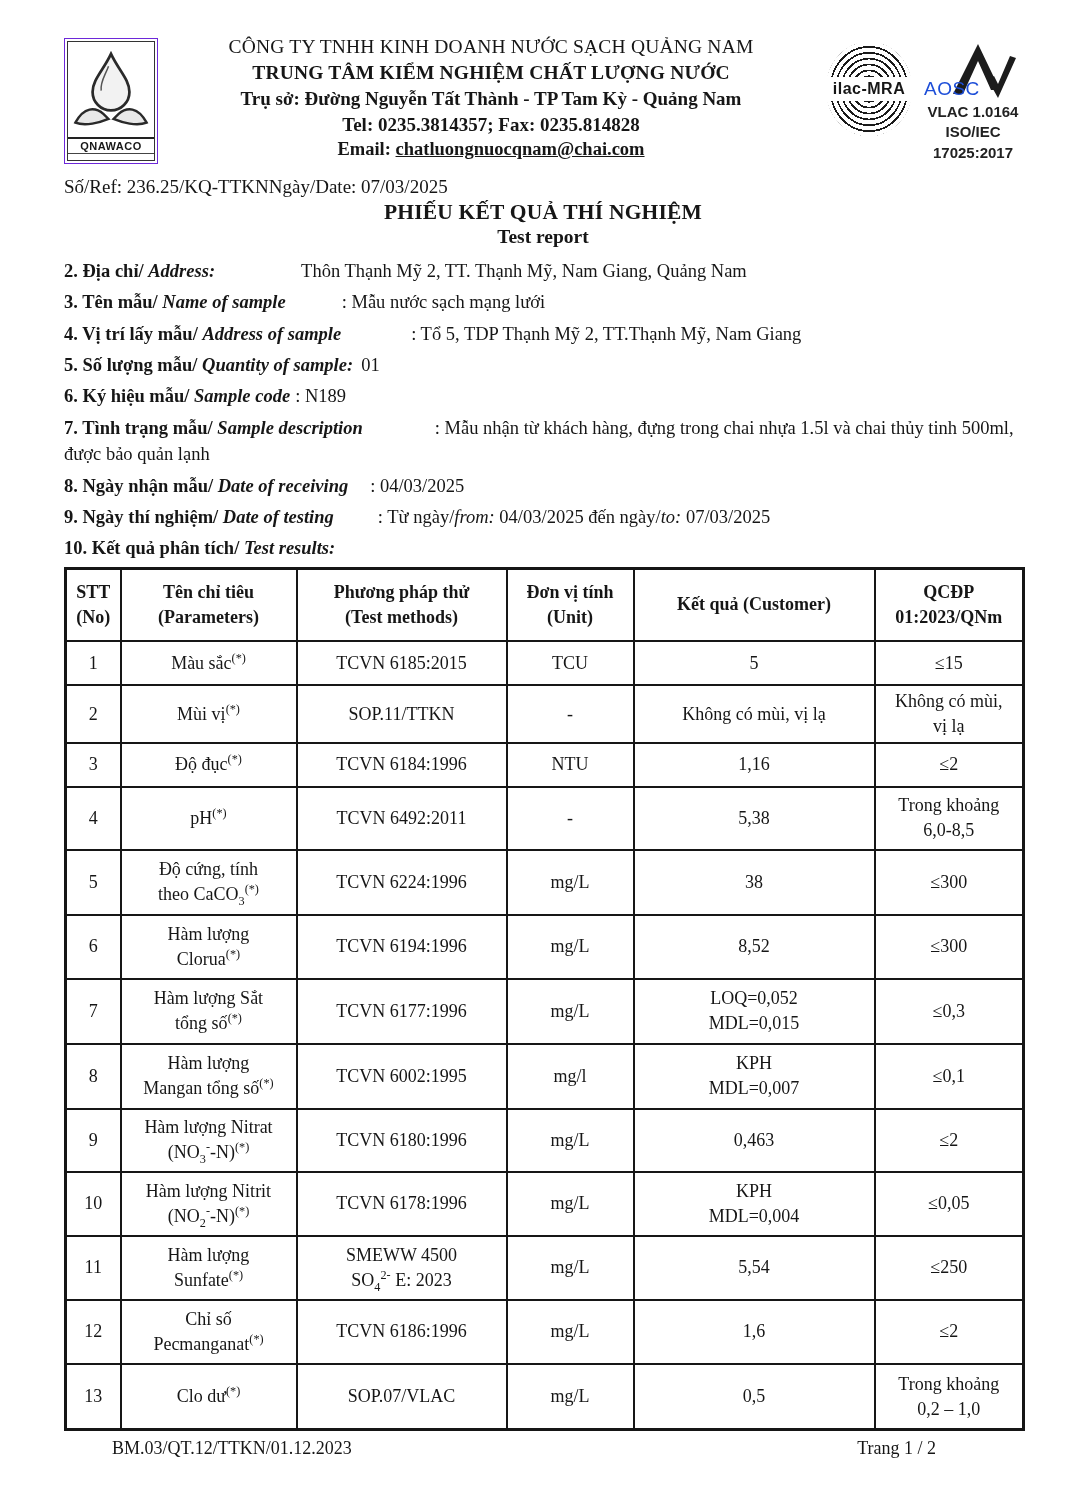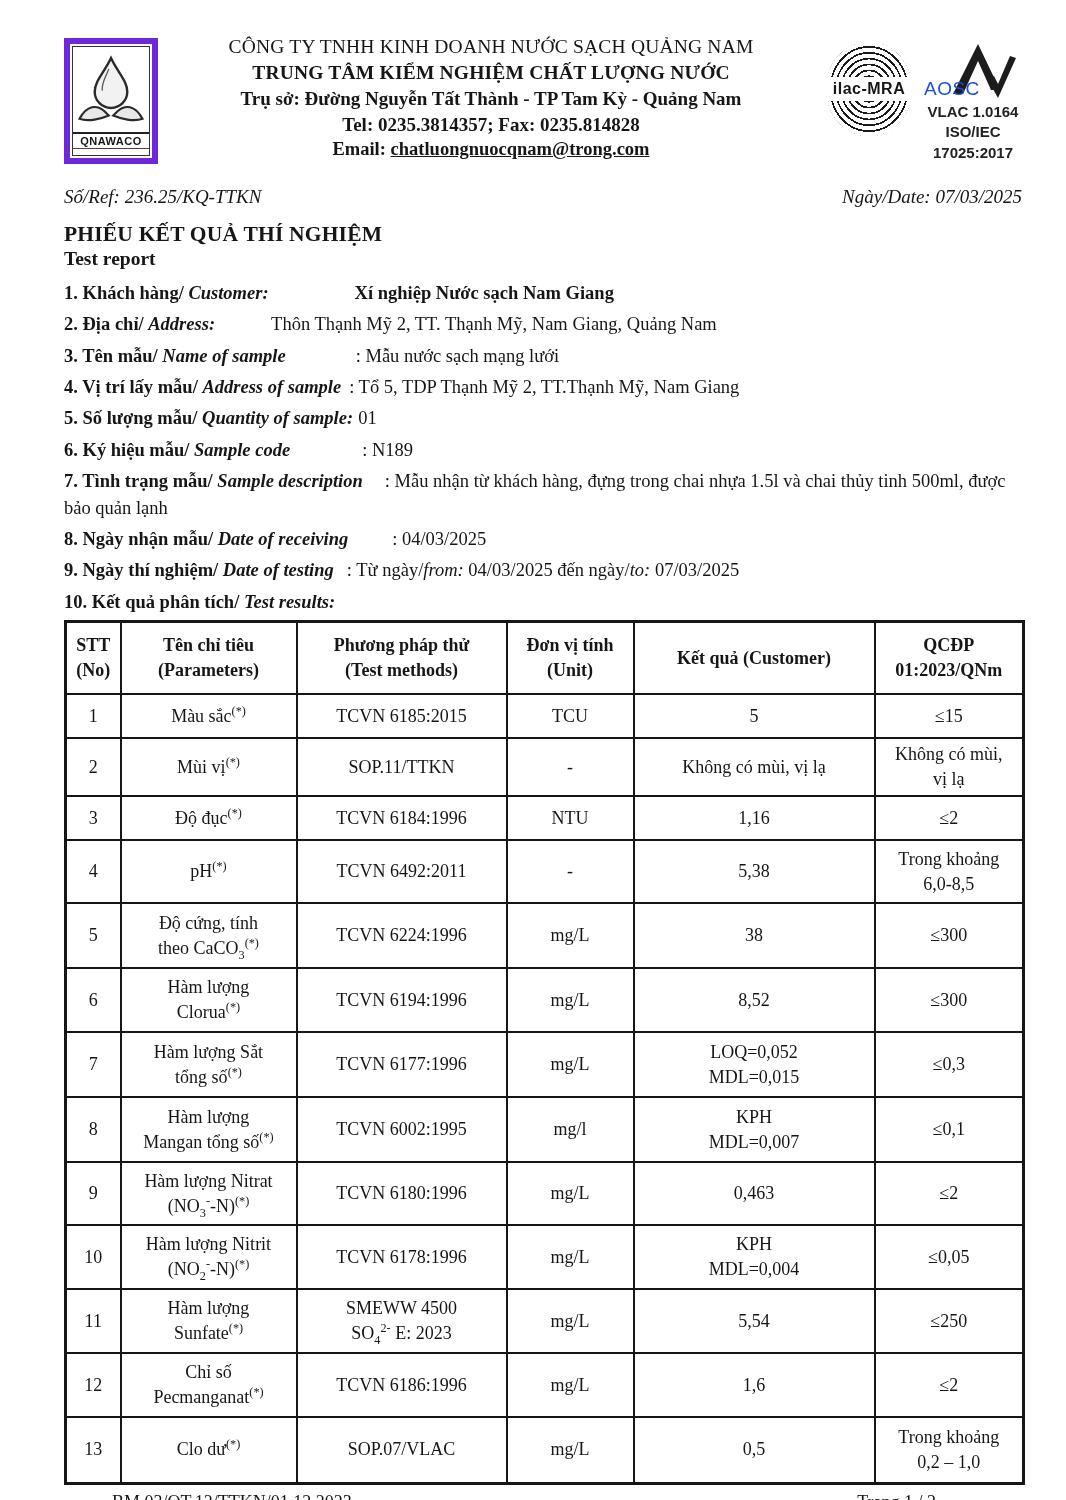--- a/index.html
+++ b/index.html
@@ -7,21 +7,21 @@
   body {
     width:1066px; height:1500px; background:#ffffff;
     font-family:"Liberation Serif", serif; color:#161616;
     -webkit-font-smoothing:antialiased;
   }
   .page { padding:30px 44px 10px 64px; }
 
   
   .header { display:flex; align-items:flex-start; }
   .logo-left {
-    width:94px; height:126px; border:6px solid #6d28d9; padding:2px; margin-top:8px; flex:none;
+    width:94px; height:126px; border:1px solid #6d28d9; padding:2px; margin-top:8px; flex:none;
   }
   .logo-left .inner {
     width:100%; height:100%; border:1px solid #333;
     display:flex; flex-direction:column; align-items:center; justify-content:flex-end;
   }
   .logo-left svg { flex:1; width:100%; }
   .logo-wordmark {
     width:100%; border-top:2px solid #222; border-bottom:1px solid #444;
     font-size:11px; font-weight:bold; text-align:center; letter-spacing:0.5px;
     padding:1px 0; margin-bottom:6px; font-family:"Liberation Sans", sans-serif;
@@ -47,24 +47,24 @@
   .aosc { width:104px; text-align:center; position:relative; }
   .aosc .mark { position:relative; height:60px; }
   .aosc .mark svg { position:absolute; right:2px; top:0; }
   .aosc .aosc-word {
     position:absolute; left:0; bottom:2px; font-family:"Liberation Sans", sans-serif;
     font-size:19px; letter-spacing:0.5px; color:#1d4ed8;
   }
   .aosc .tiny { font-size:15px; font-weight:bold; font-family:"Liberation Sans", sans-serif; line-height:1.35; color:#222; }
 
   
-  .ref-row { display:flex; justify-content:space-between; font-size:19px; margin-top:22px;font-style:italic; }
-
-  
-  .title-block { margin-top:14px; }
+  .ref-row { display:flex; justify-content:flex-start; font-size:19px; margin-top:12px; }
+
+  
+  .title-block { text-align:center; margin-top:2px; }
   .title { font-size:21.5px; font-weight:bold; letter-spacing:0.2px; }
   .subtitle { font-size:19.5px; font-weight:bold; margin-top:1px; }
 
   
   .info-list { margin-top:10px; font-size:18.5px; }
   .info-line { margin:4.5px 0; line-height:1.45; }
   .info-line .lbl { font-weight:bold; }
   .info-line .en { font-weight:bold; font-style:italic; }
   .gap { display:inline-block; height:1px; }
   .info-line:nth-child(1) .gap { width:86px; }
@@ -126,21 +126,21 @@
         </svg>
         <div class="logo-wordmark">QNAWACO</div>
       </div>
     </div>
 
     <div class="head-center">
       <div class="co-line1">CÔNG TY TNHH KINH DOANH NƯỚC SẠCH QUẢNG NAM</div>
       <div class="co-line2">TRUNG TÂM KIỂM NGHIỆM CHẤT LƯỢNG NƯỚC</div>
       <div class="co-line3">Trụ sở: Đường Nguyễn Tất Thành - TP Tam Kỳ -  Quảng Nam</div>
       <div class="co-line4">Tel: 0235.3814357; Fax: 0235.814828</div>
-      <div class="co-line5"><span>Email: </span><span class="email-addr">chatluongnuocqnam@trong.com</span></div>
+      <div class="co-line5"><span>Email: </span><span class="email-addr">chatluongnuocqnam@chai.com</span></div>
     </div>
 
     <div class="right-logos">
       <div class="ilac">
         <div class="band">ilac-MRA</div>
       </div>
       <div class="aosc">
         <div class="mark">
           <svg width="72" height="60" viewBox="0 0 72 60">
             <path d="M30,2 L52,48 L43,48 L30,19 L15,52 L5,52 Z" fill="#1c1c1c"></path>
@@ -158,21 +158,20 @@
     <span>Số/Ref: 236.25/KQ-TTKN</span>
     <span>Ngày/Date: 07/03/2025</span>
   </div>
 
   <div class="title-block">
     <div class="title">PHIẾU KẾT QUẢ THÍ NGHIỆM</div>
     <div class="subtitle">Test report</div>
   </div>
 
   <div class="info-list">
-    <div class="info-line"><span class="lbl">1. Khách hàng/</span> <span class="en">Customer:</span><span class="gap"></span><span class="val"><b>Xí nghiệp Nước sạch Nam Giang</b></span></div>
 
     <div class="info-line"><span class="lbl">2. Địa chỉ/</span> <span class="en">Address:</span><span class="gap"></span><span class="val">Thôn Thạnh Mỹ 2, TT. Thạnh Mỹ, Nam Giang, Quảng Nam</span></div>
 
     <div class="info-line"><span class="lbl">3. Tên mẫu/</span> <span class="en">Name of sample</span><span class="gap"></span><span class="val">: Mẫu nước sạch mạng lưới</span></div>
 
     <div class="info-line"><span class="lbl">4. Vị trí lấy mẫu/</span> <span class="en">Address of sample</span><span class="gap"></span><span class="val">: Tổ 5, TDP Thạnh Mỹ 2, TT.Thạnh Mỹ, Nam Giang</span></div>
 
     <div class="info-line"><span class="lbl">5. Số lượng mẫu/</span> <span class="en">Quantity of sample:</span><span class="gap"></span><span class="val">01</span></div>
 
     <div class="info-line"><span class="lbl">6. Ký hiệu mẫu/</span> <span class="en">Sample code</span><span class="gap"></span><span class="val">: N189</span></div>

